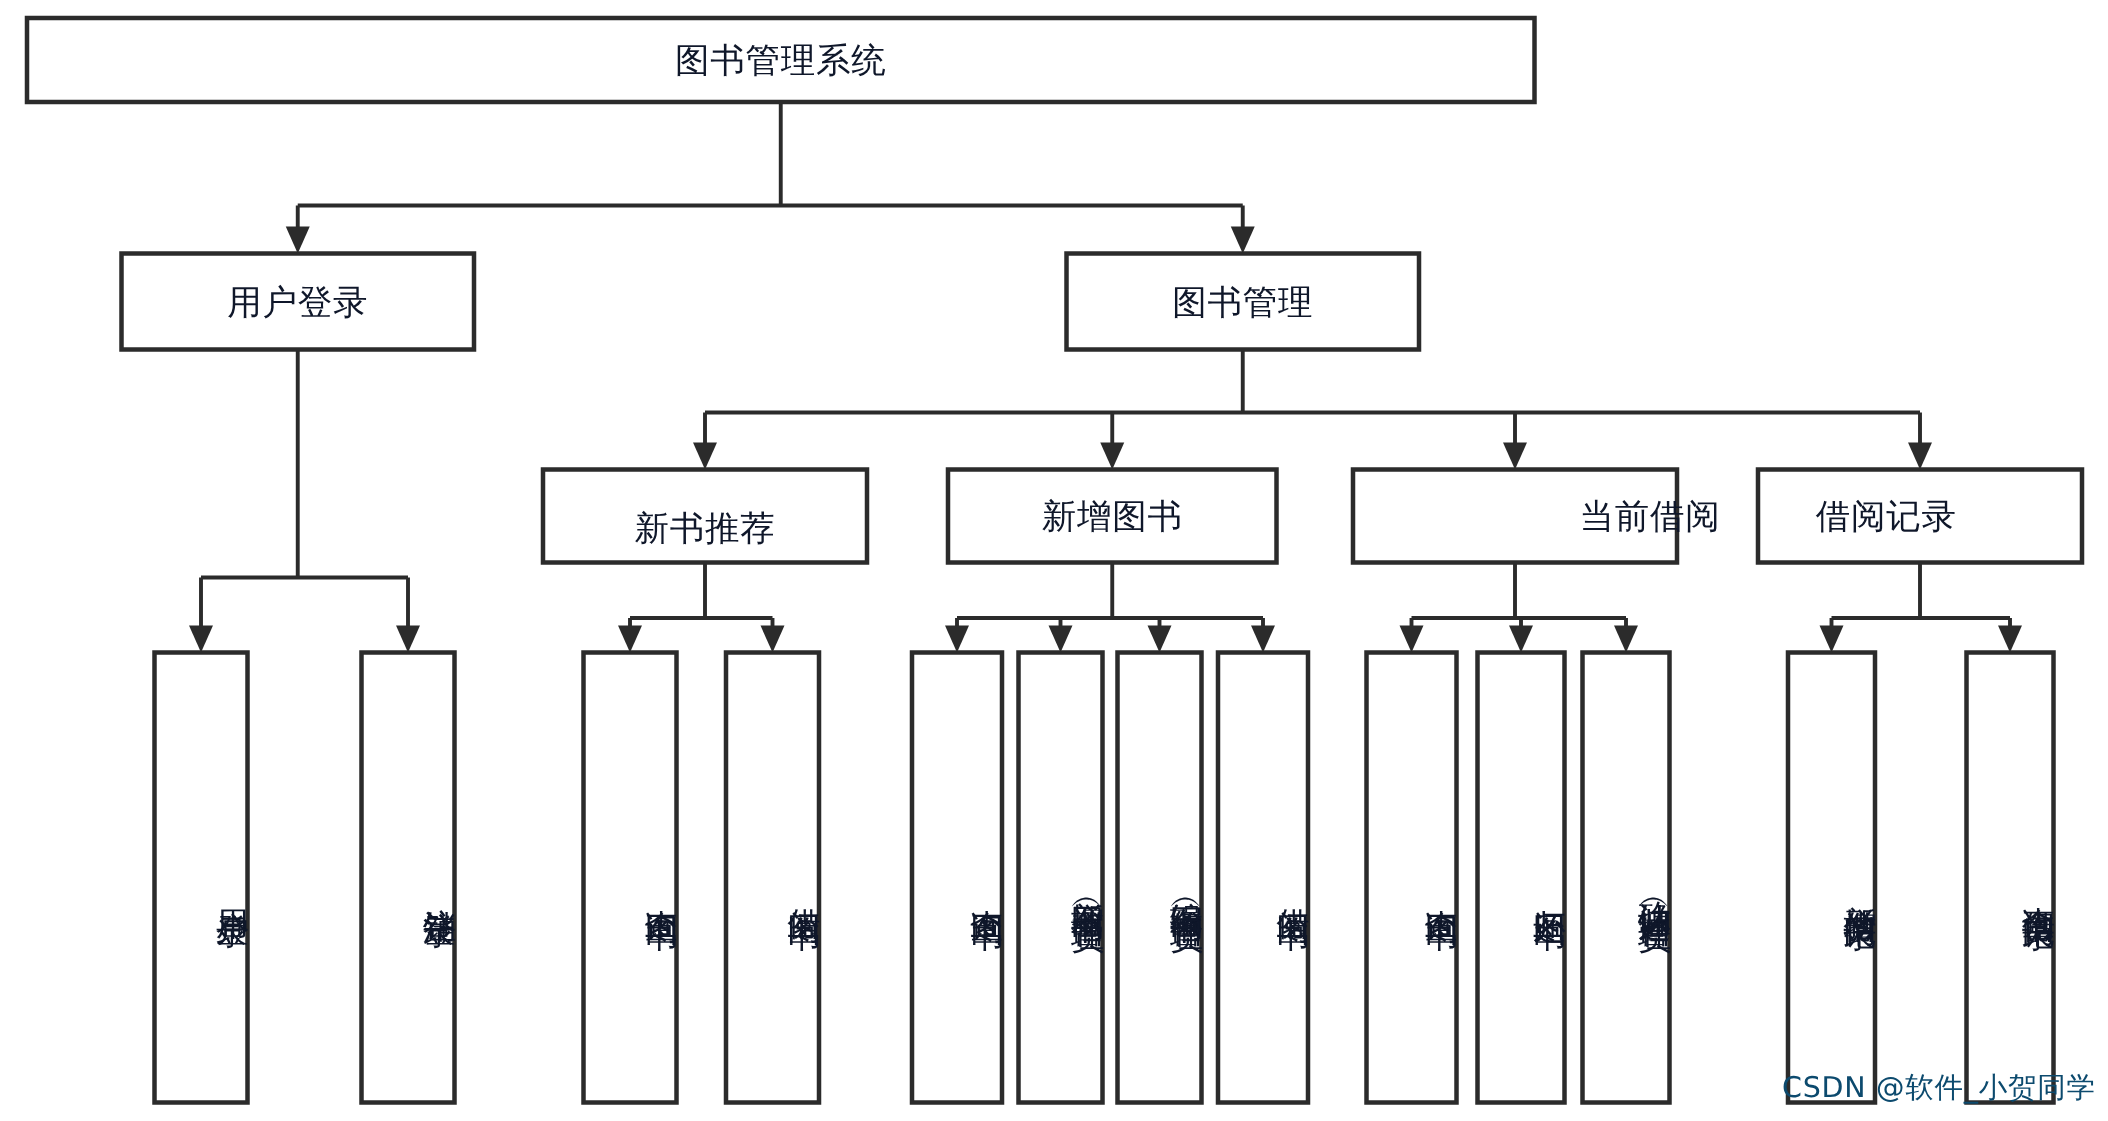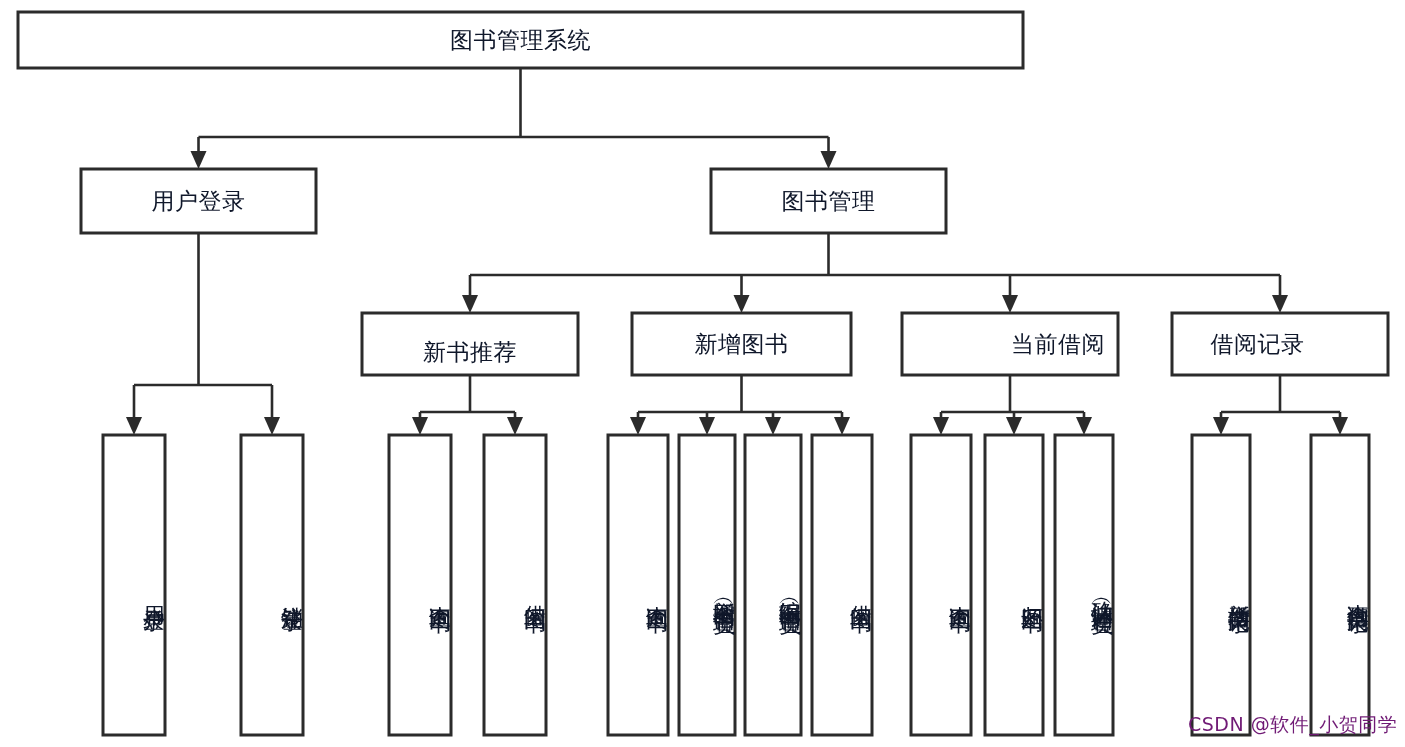--- a/index.html
+++ b/index.html
@@ -58,21 +58,21 @@
     align-items: flex-start;
     justify-content: center;
     padding-top: 14px;
     box-sizing: border-box;
     letter-spacing: 2px;
     font-size: 22px;
     line-height: 1.0;
   }
   .watermark {
     position: absolute;
-    color: #701a75;
+    color: #0c4a6e;
     font-size: 19px;
     font-family: "DejaVu Sans", "Liberation Sans", sans-serif;
     white-space: nowrap;
     letter-spacing: 0.5px;
   }
 </style>
 </head>
 <body>
 
 <div id="diagram-root">
@@ -161,21 +161,21 @@
         <rect x="1311" y="435" width="58" height="300" class="node-box"></rect>
       </g>
   </svg>
 
   <div id="labels-layer">
       <div class="node-label" style="left: 18px; top: 12px; width: 1005px; height: 56px;">图书管理系统</div>
       <div class="node-label" style="left: 81px; top: 169px; width: 235px; height: 64px;">用户登录</div>
       <div class="node-label" style="left: 711px; top: 169px; width: 235px; height: 64px;">图书管理</div>
       <div class="node-label" style="left: 362px; top: 313px; width: 216px; height: 79px;">新书推荐</div>
       <div class="node-label" style="left: 632px; top: 313px; width: 219px; height: 62px;">新增图书</div>
-      <div class="node-label" style="left: 888px; top: 313px; width: 244px; height: 62px; padding-left: 48px;">当前借阅</div>
+      <div class="node-label" style="left: 930px; top: 313px; width: 244px; height: 62px; padding-left: 48px;">当前借阅</div>
       <div class="node-label" style="left: 1172px; top: 313px; width: 171px; height: 62px;">借阅记录</div>
       <div class="node-label vertical" style="left: 103px; top: 435px; width: 62px; height: 300px;">用户登录</div>
       <div class="node-label vertical" style="left: 241px; top: 435px; width: 62px; height: 300px;">注销登录</div>
       <div class="node-label vertical" style="left: 389px; top: 435px; width: 62px; height: 300px;">查询图书</div>
       <div class="node-label vertical" style="left: 484px; top: 435px; width: 62px; height: 300px;">借阅图书</div>
       <div class="node-label vertical" style="left: 608px; top: 435px; width: 60px; height: 300px;">查询图书</div>
       <div class="node-label vertical" style="left: 679px; top: 435px; width: 56px; height: 300px;">新增图书（管理员）</div>
       <div class="node-label vertical" style="left: 745px; top: 435px; width: 56px; height: 300px;">编辑图书（管理员）</div>
       <div class="node-label vertical" style="left: 812px; top: 435px; width: 60px; height: 300px;">借阅图书</div>
       <div class="node-label vertical" style="left: 911px; top: 435px; width: 60px; height: 300px;">查询图书</div>

